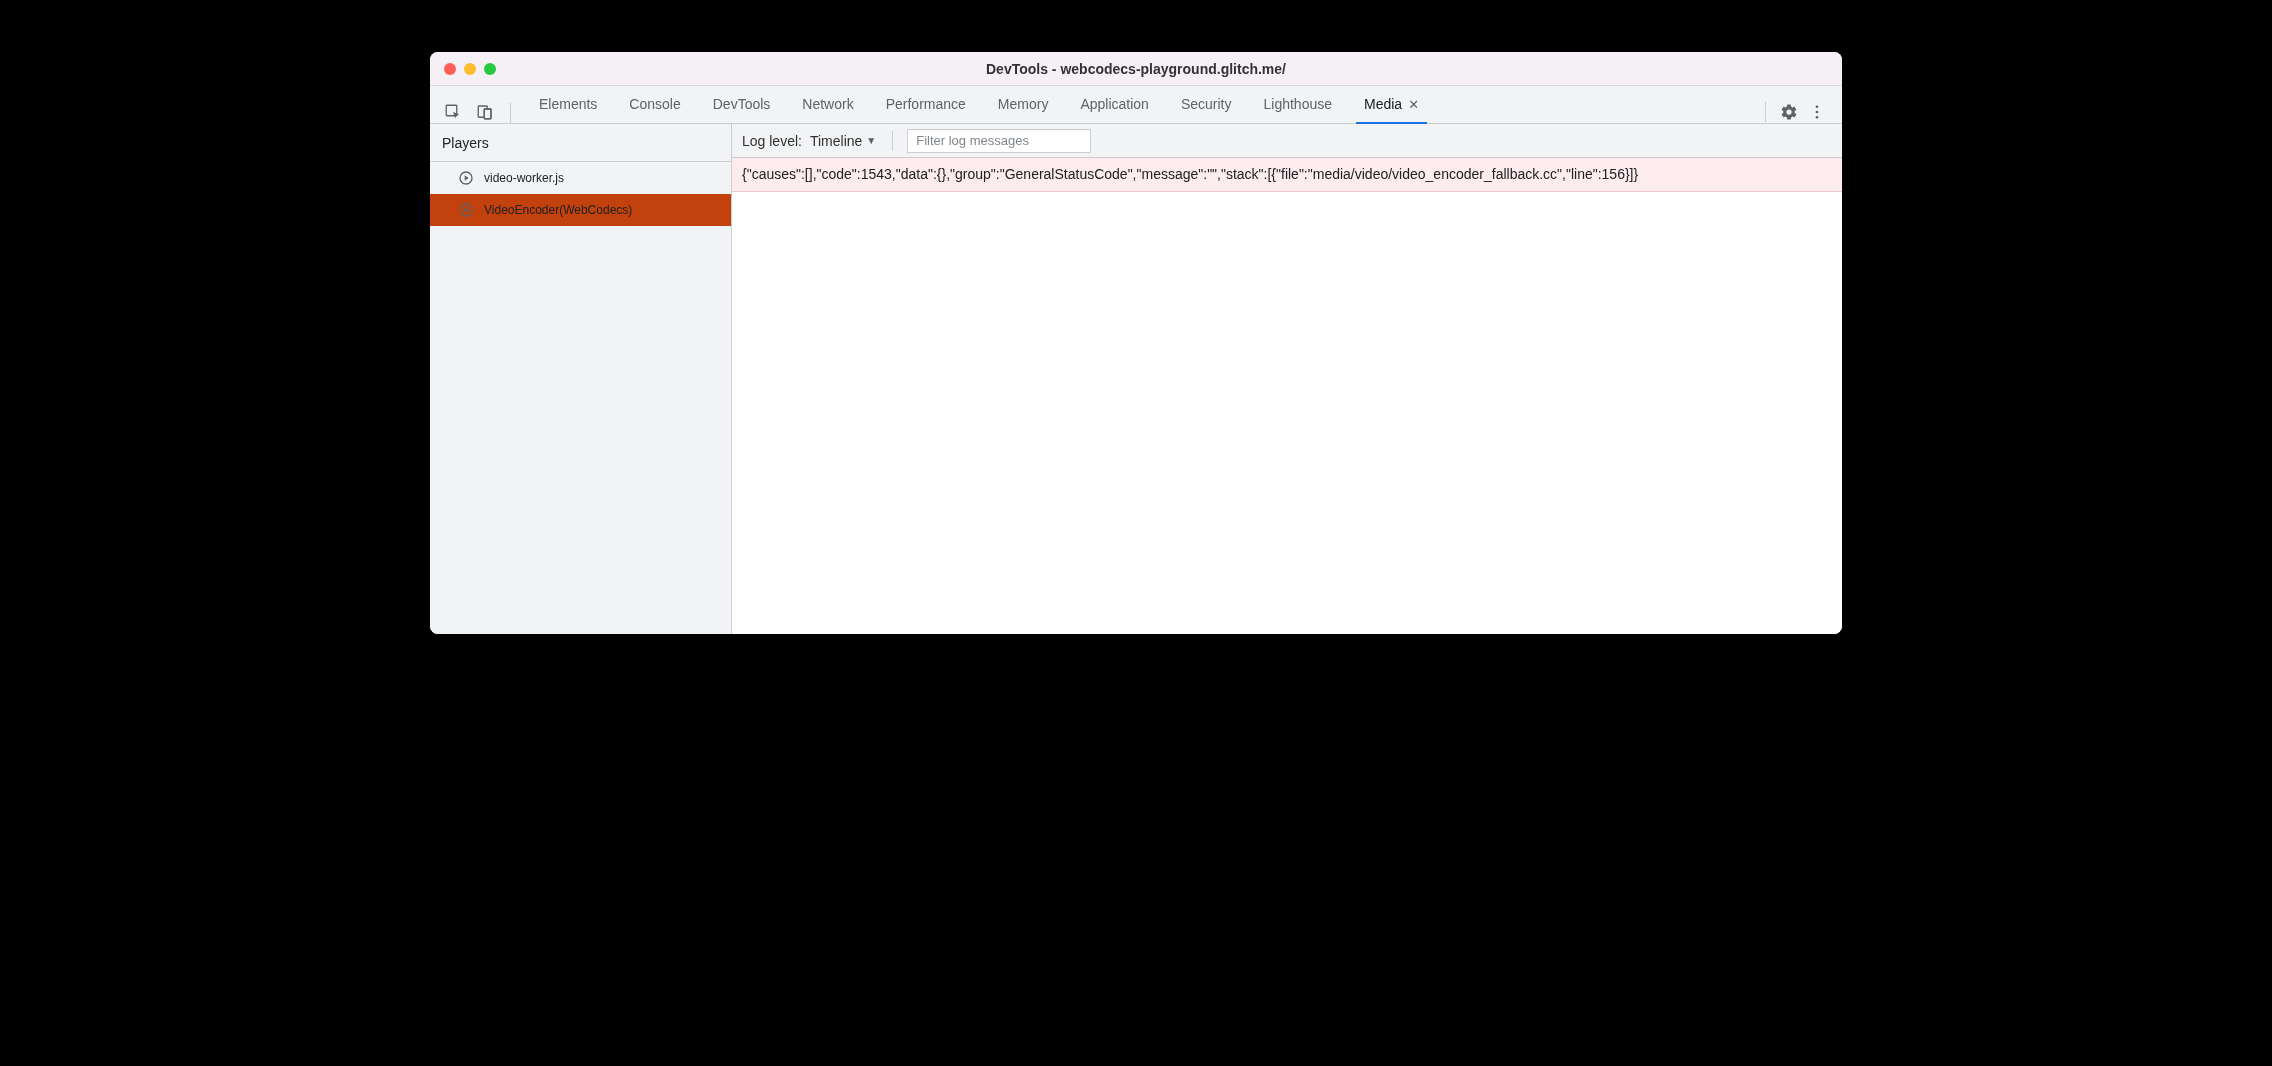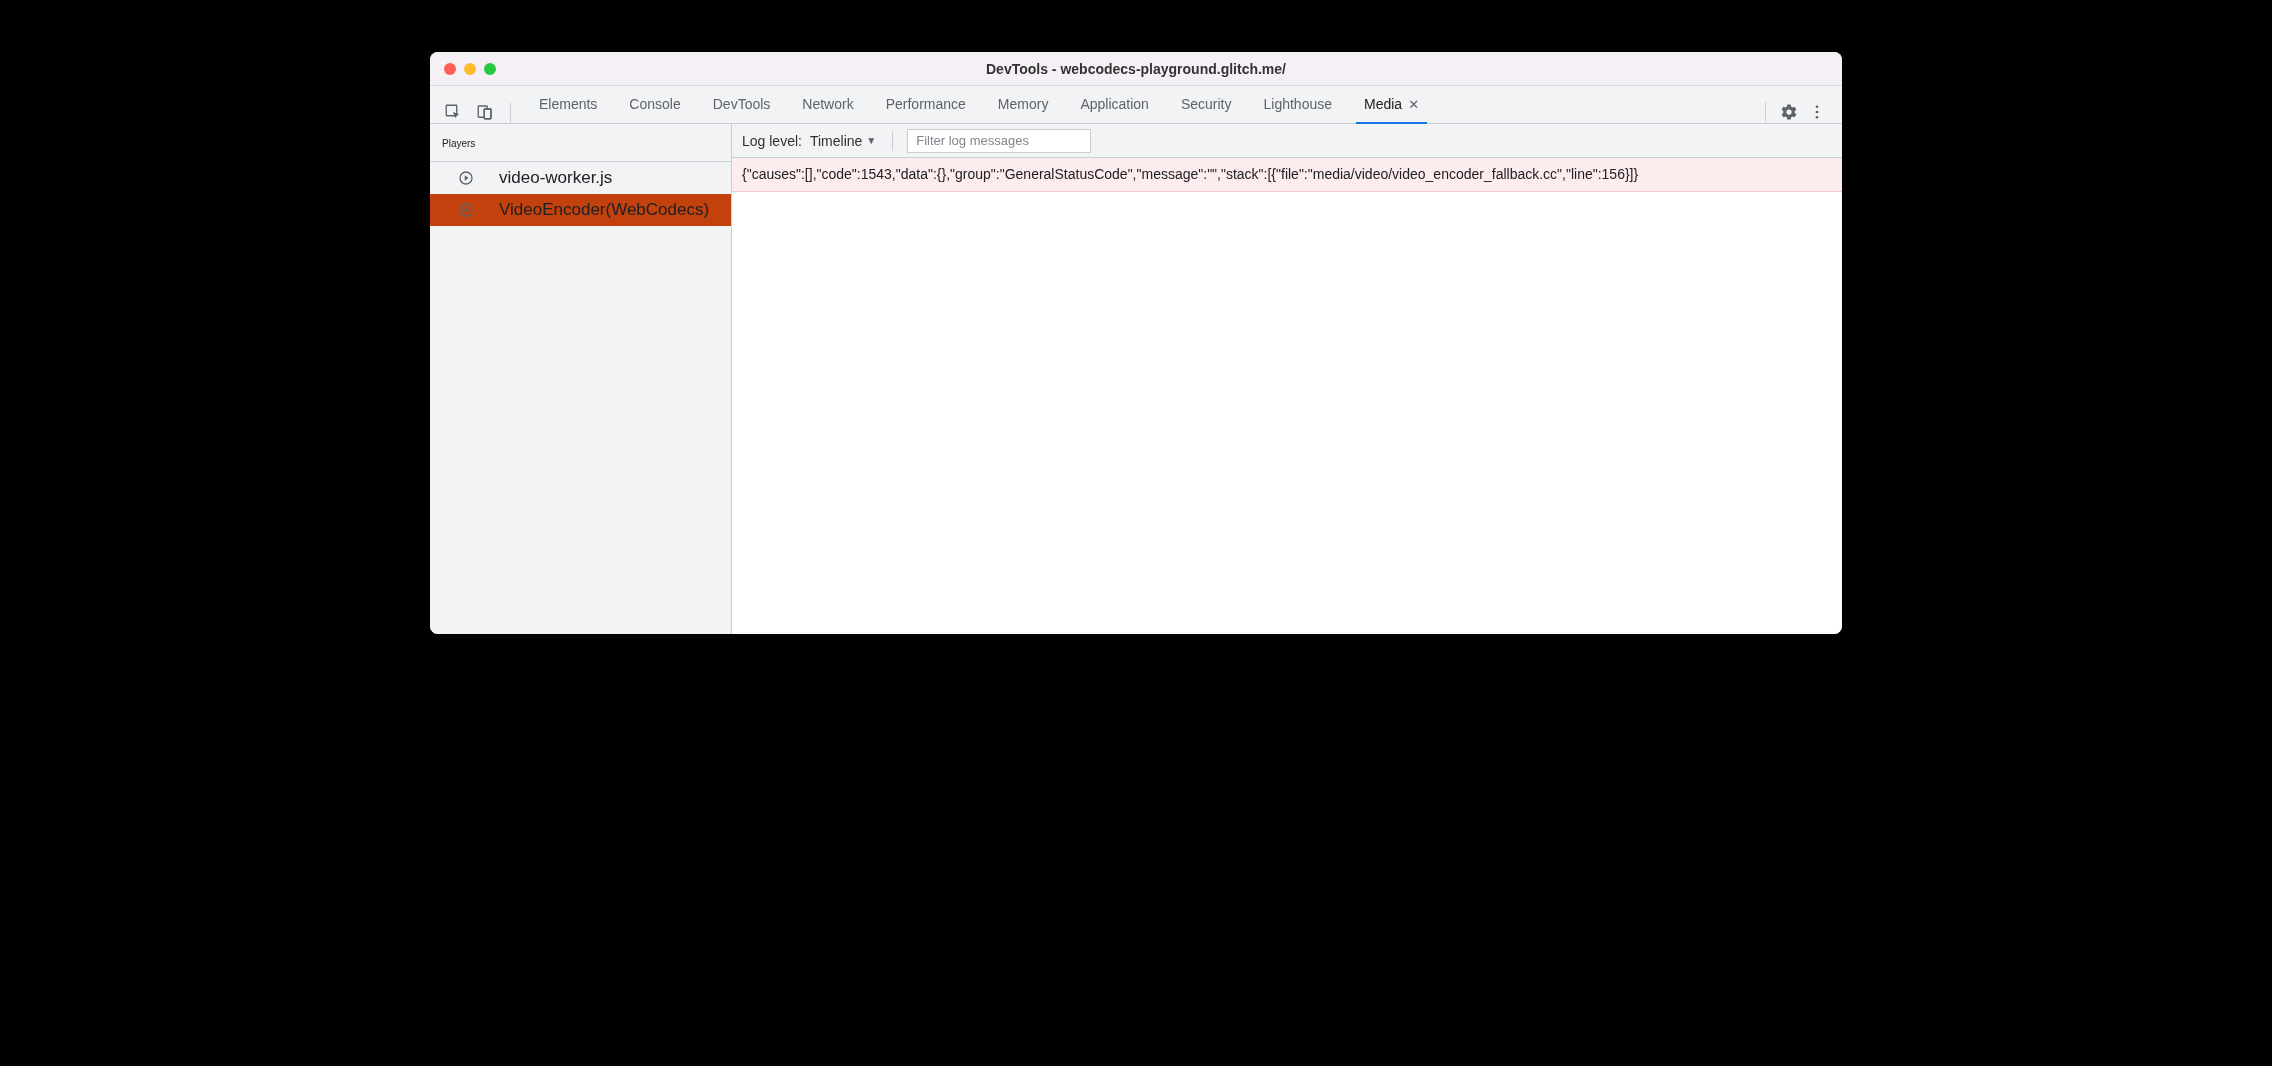--- a/index.html
+++ b/index.html
@@ -127,36 +127,36 @@
     background:#f1f3f4;
     border-right:1px solid #cacdd1;
     display:flex;
     flex-direction:column;
   }
   .sidebar-strip {
     height: 38px;
     border-bottom:1px solid #cacdd1;
   }
   .sidebar-header {
-    font-size:10px;
+    font-size:14px;
     color:#202124;
     padding: 0 12px;
     height:38px;
     display:flex;
     align-items:center;
   }
   
   .sidebar .sidebar-header { margin-top:-38px; background:transparent; }
   .player-list { }
   .player-item {
     display:flex;
     align-items:center;
-    gap:25px;
+    gap:10px;
     padding: 6px 12px 6px 28px;
-    font-size:17px;
+    font-size:12px;
     color:#202124;
     cursor:pointer;
     height:32px;
   }
   .player-item.selected {
     background:#c2410c;
   }
   .play-icon {
     width:16px; height:16px;
     flex-shrink:0;

